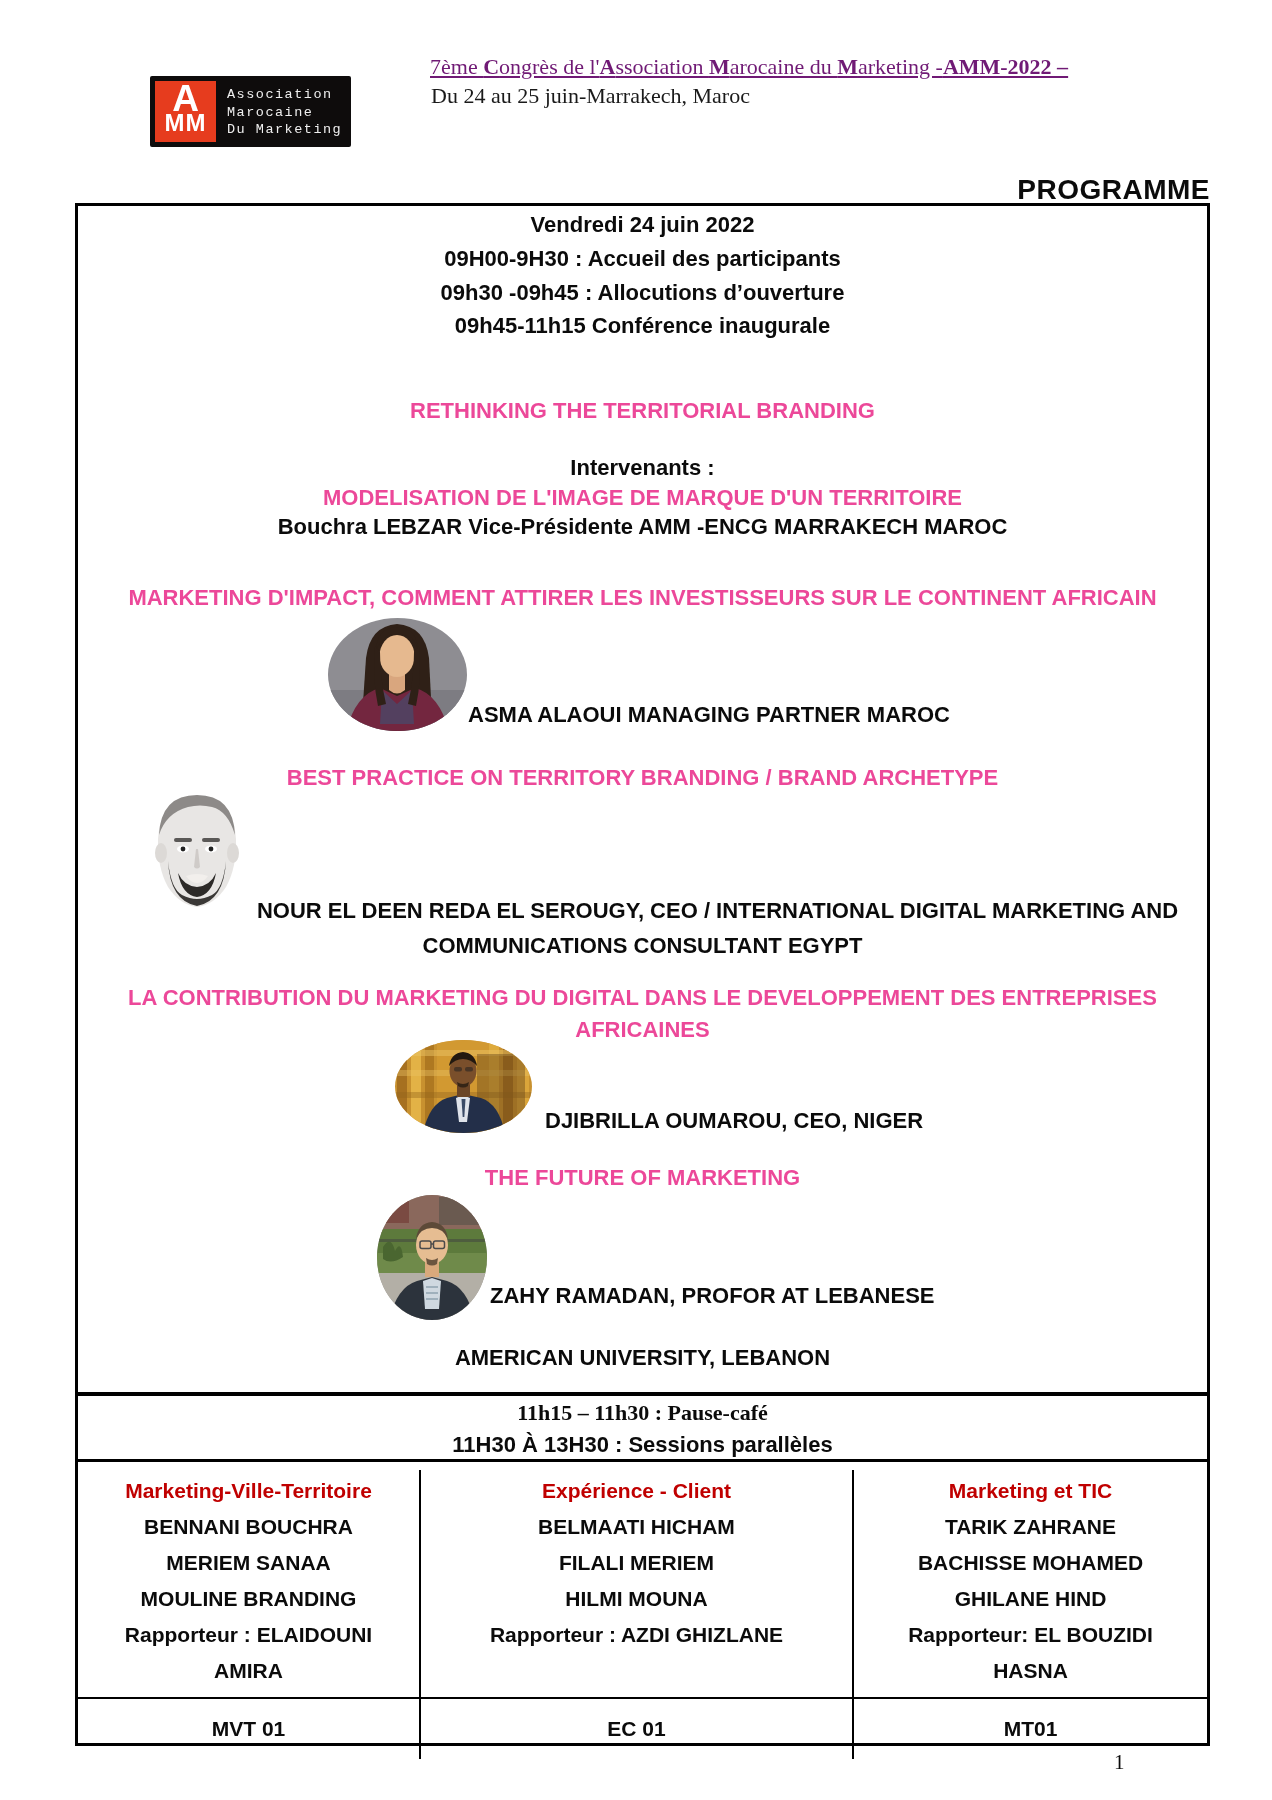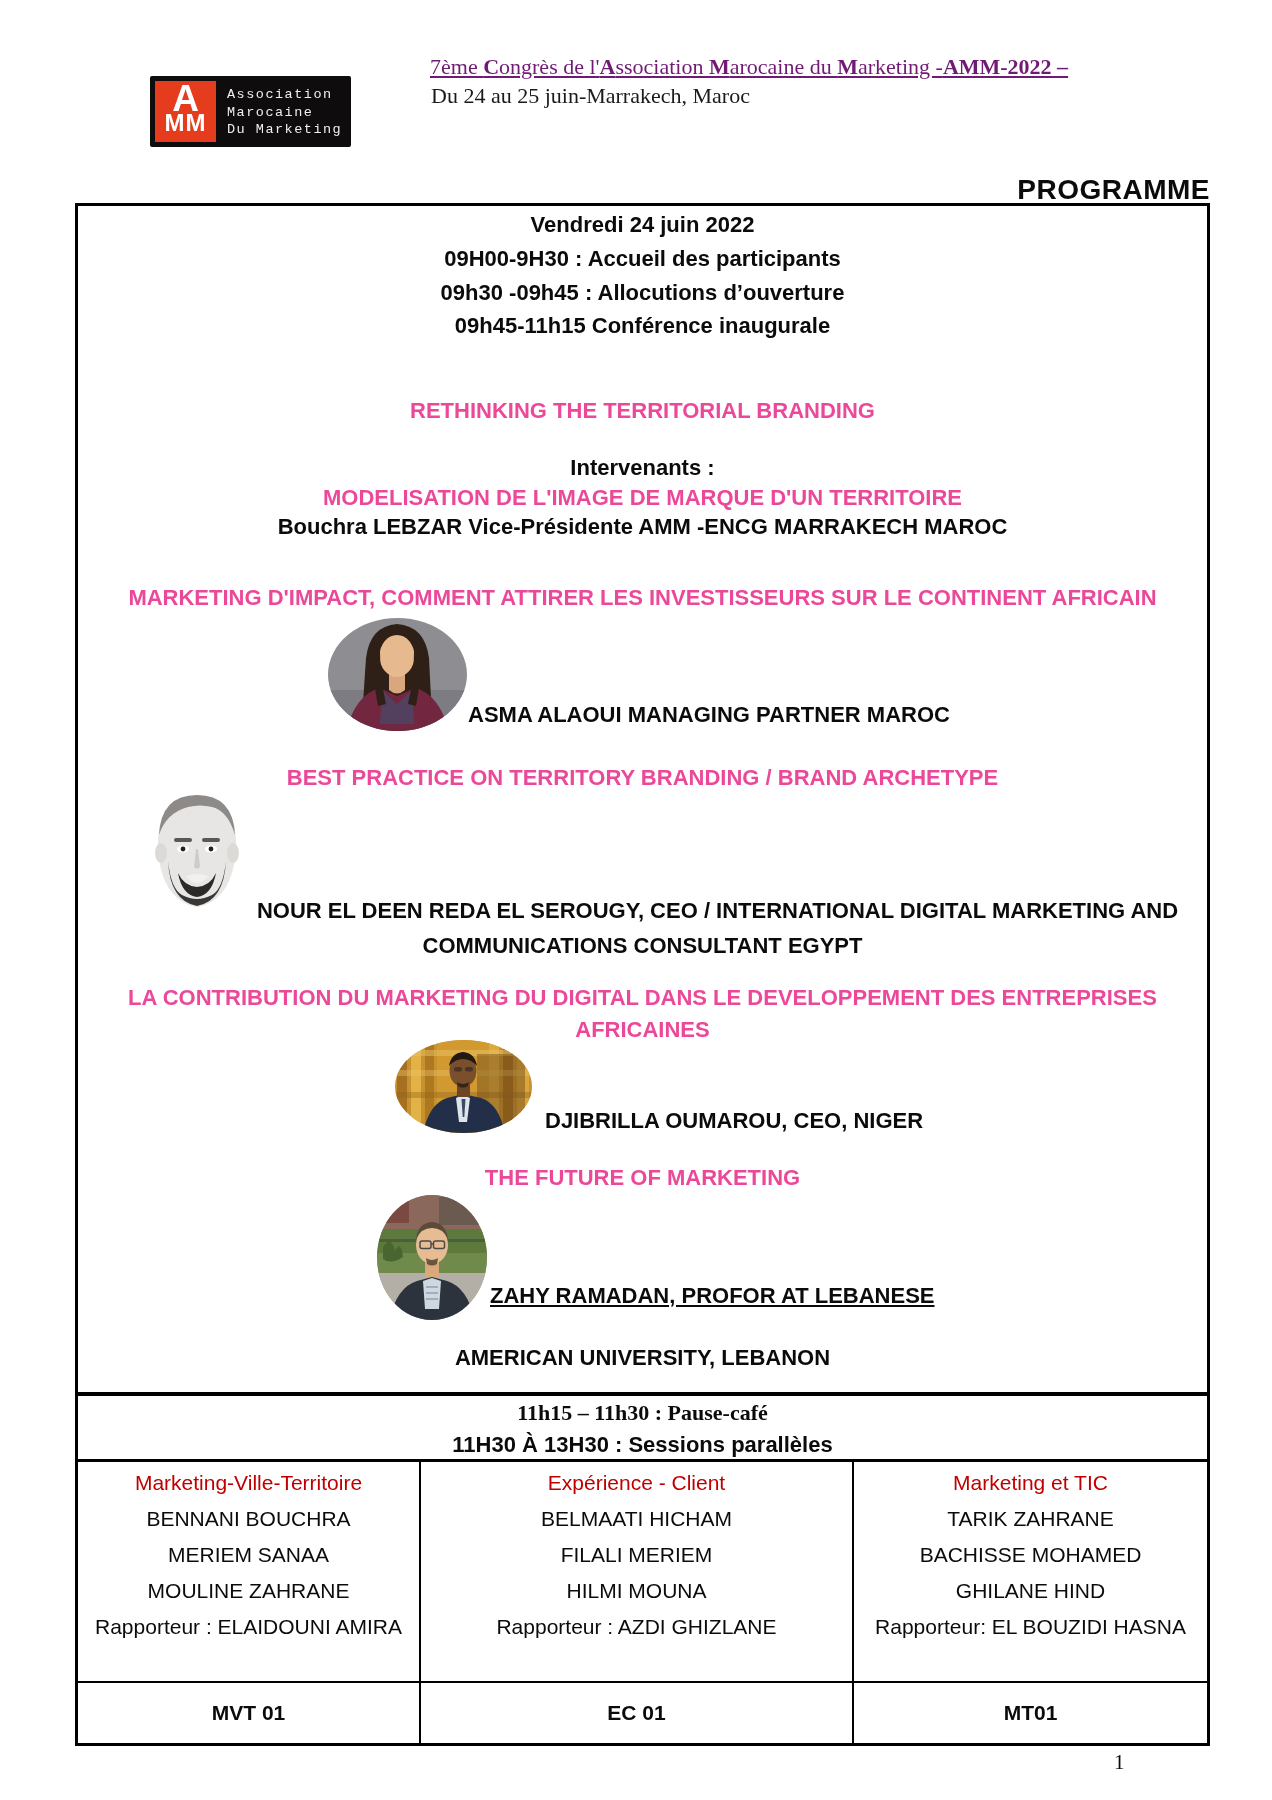--- a/index.html
+++ b/index.html
@@ -32,36 +32,36 @@
   .y-bouchra{top:308px;}
   .y-impact{top:379px;}
   .y-asma-name{left:390px;top:496px;}
   .y-best{top:559px;}
   .y-nour1{top:692px;left:150px;width:979px;text-align:center;}
   .y-nour2{top:727px;}
   .y-contrib1{top:779px;}
   .y-contrib2{top:811px;}
   .y-dj-name{left:467px;top:902px;}
   .y-future{top:959px;}
-  .y-zahy-name{left:412px;top:1077px;text-decoration:underline;}
+  .y-zahy-name{left:412px;top:1077px;}
   .y-american{top:1139px;}
   
   .photo{position:absolute;}
   .ph-asma{left:250px;top:412px;width:139px;height:113px;}
   .ph-nour{left:52px;top:581px;width:135px;height:128px;}
   .ph-dj{left:317px;top:834px;width:137px;height:93px;}
   .ph-zahy{left:299px;top:989px;width:110px;height:125px;}
   
   .pause-sep{position:absolute;left:0;top:1186px;width:100%;border-top:4px solid #000;}
   .y-pause{top:1194px;font-family:Liberation Serif, serif;}
   .y-sessions{top:1226px;}
   
   .sessions-grid{position:absolute;left:0;top:1253px;right:0;bottom:0;border-top:3px solid #000;
     display:grid;grid-template-columns:341px 433px 1fr;grid-template-rows:1fr 62px;}
-  .name-cell{padding:3px 16px 0 16px;text-align:center;font-weight:400;font-size:21px;line-height:36px;}
+  .name-cell{padding:3px 16px 8px 16px;text-align:center;font-weight:700;font-size:21px;line-height:36px;margin-top:8px;}
   .name-cell .cell-title{color:#c00000;white-space:nowrap;}
   .col-b{border-left:2px solid #000;}
   .code-cell{border-top:2px solid #000;display:flex;align-items:center;justify-content:center;
     font-weight:700;font-size:21px;}
   
   .page-num{position:absolute;left:1114px;top:1750px;font-family:"Liberation Serif",serif;font-size:21px;}
 </style>
 </head>
 <body>
 
@@ -222,21 +222,21 @@
 
     <div class="pause-sep"></div>
     <div class="c-line y-pause">11h15 – 11h30 : Pause-café</div>
     <div class="c-line y-sessions">11H30 À 13H30 : Sessions parallèles</div>
 
     <div class="sessions-grid">
       <div class="name-cell">
         <div class="cell-title">Marketing-Ville-Territoire</div>
         <div>BENNANI BOUCHRA</div>
         <div>MERIEM SANAA</div>
-        <div>MOULINE ZAHRANE</div>
+        <div>MOULINE BRANDING</div>
         <div style="white-space:normal;">Rapporteur :  ELAIDOUNI AMIRA</div>
       </div>
       <div class="name-cell col-b">
         <div class="cell-title">Expérience - Client</div>
         <div>BELMAATI HICHAM</div>
         <div>FILALI MERIEM</div>
         <div>HILMI MOUNA</div>
         <div style="white-space:normal;">Rapporteur :  AZDI GHIZLANE</div>
       </div>
       <div class="name-cell col-b">

